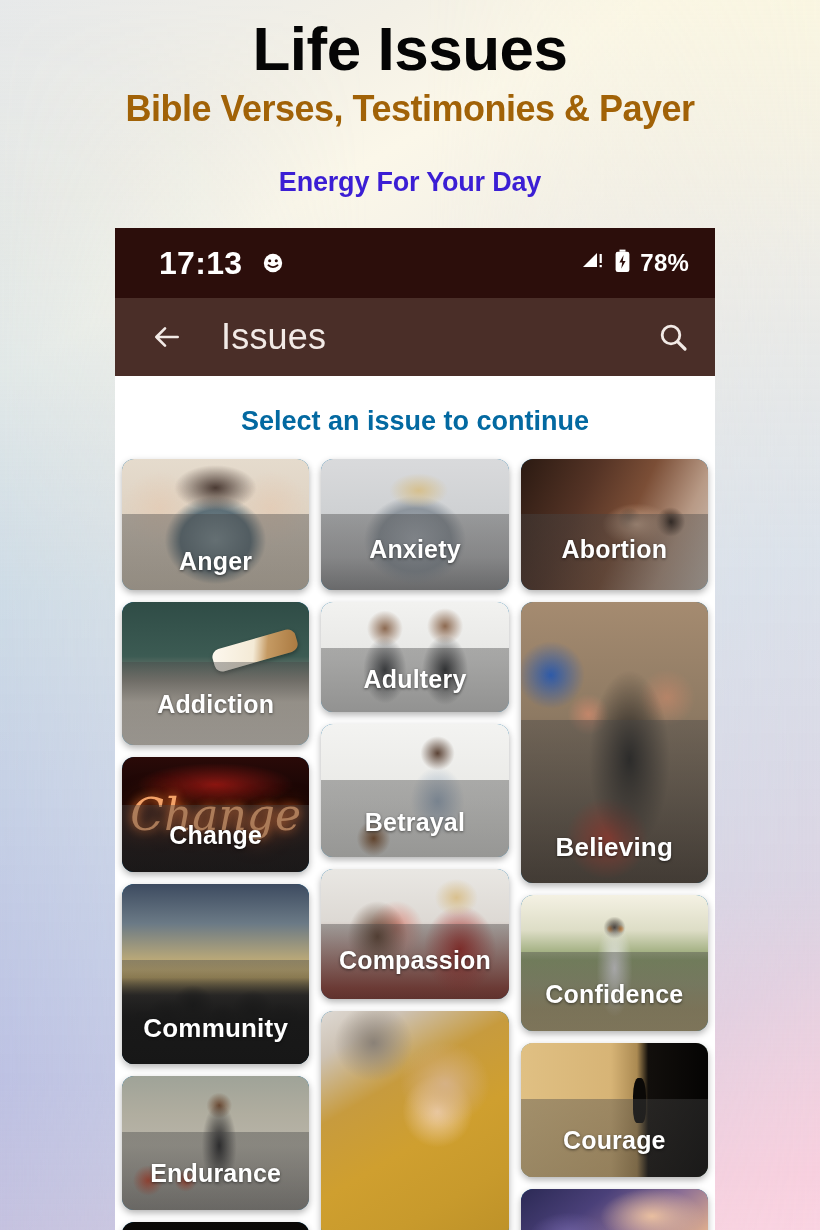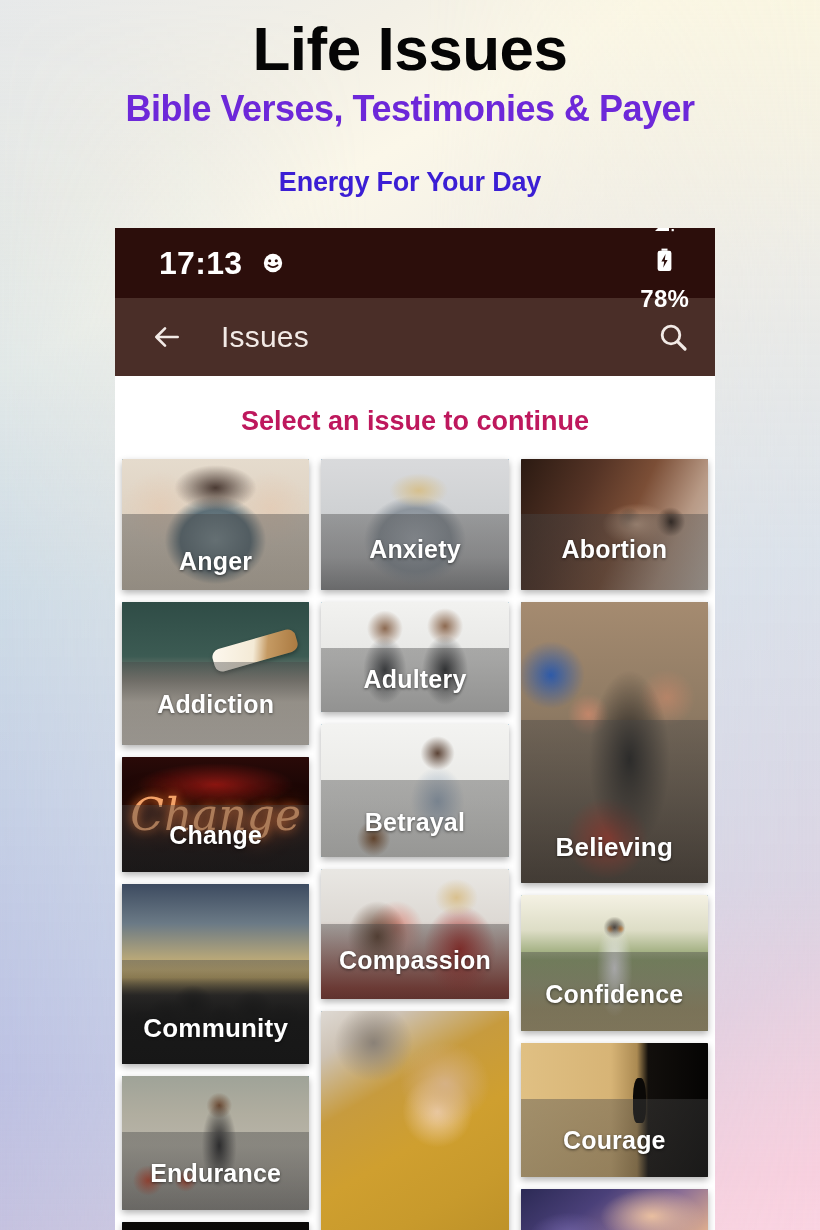--- a/index.html
+++ b/index.html
@@ -61,21 +61,21 @@
   .promo-title {
     font-size: 62px;
     font-weight: bold;
     letter-spacing: -0.5px;
     color: #050505;
     line-height: 1.05;
   }
   .promo-sub {
     font-size: 36px;
     font-weight: bold;
-    color: #6d28d9;
+    color: #a16207;
     letter-spacing: -0.5px;
     margin-top: 8px;
     line-height: 1.1;
   }
   .promo-tag {
     font-size: 27px;
     font-weight: bold;
     color: #3b1ed4;
     margin-top: 38px;
     letter-spacing: -0.2px;
@@ -107,55 +107,54 @@
   }
   .sb-smiley {
     margin-left: 20px;
     width: 22px; height: 22px;
     display: inline-flex;
     align-items: center; justify-content: center;
   }
   .sb-right {
     margin-left: auto;
     display: flex;
-    align-items: center;
+    align-items: flex-start;
     gap: 9px;
-    flex-direction: column;
   }
   .sb-batt-pct {
     font-size: 24px;
     font-weight: bold;
     letter-spacing: 0.2px;
   }
 
   .appbar {
     height: 78px;
     background: #4a2e28;
     display: flex;
     align-items: center;
     padding: 0 26px 0 36px;
     color: #f2eae6;
   }
   .appbar-title {
-    font-size: 30px;
+    font-size: 36px;
     margin-left: 38px;
     letter-spacing: 0.2px;
   }
   .appbar-search {
     margin-left: auto;
     display: inline-flex;
     cursor: pointer;
   }
   .back-arrow { display: inline-flex; cursor: pointer; }
 
   .subtitle {
     text-align: center;
     font-size: 27px;
     font-weight: bold;
-    color: #be185d;
+    color: #0369a1;
     padding: 30px 0 22px 0;
     background: #ffffff;
   }
 
   
   .grid {
     display: flex;
     gap: 12px;
     padding: 0 7px;
     background: #ffffff;
@@ -164,21 +163,21 @@
   .col {
     flex: 1 1 0;
     display: flex;
     flex-direction: column;
     gap: 12px;
     min-width: 0;
   }
   .card {
     position: relative;
     width: 100%;
-    border-radius: 1px;
+    border-radius: 12px;
     overflow: hidden;
     box-shadow: 0 3px 7px rgba(0,0,0,0.30);
     background: #0369a1;
     cursor: pointer;
   }
   .card-img { position: absolute; inset: 0; }
   .card-scrim {
     position: absolute;
     left: 0; right: 0; bottom: 0;
     height: 58%;

